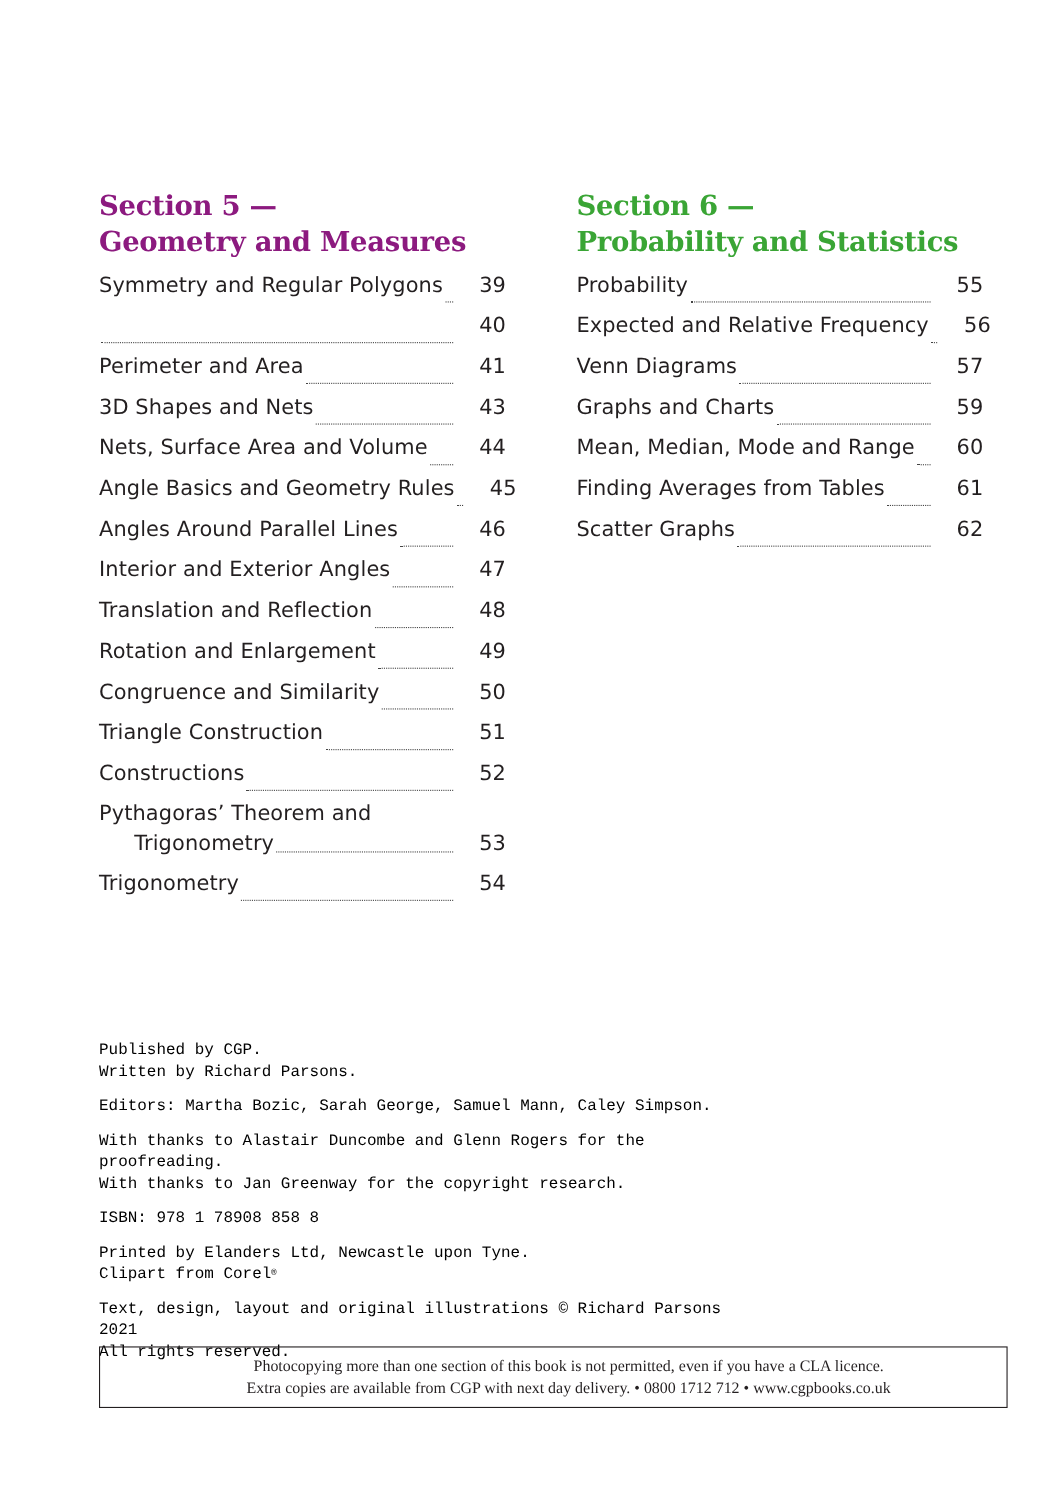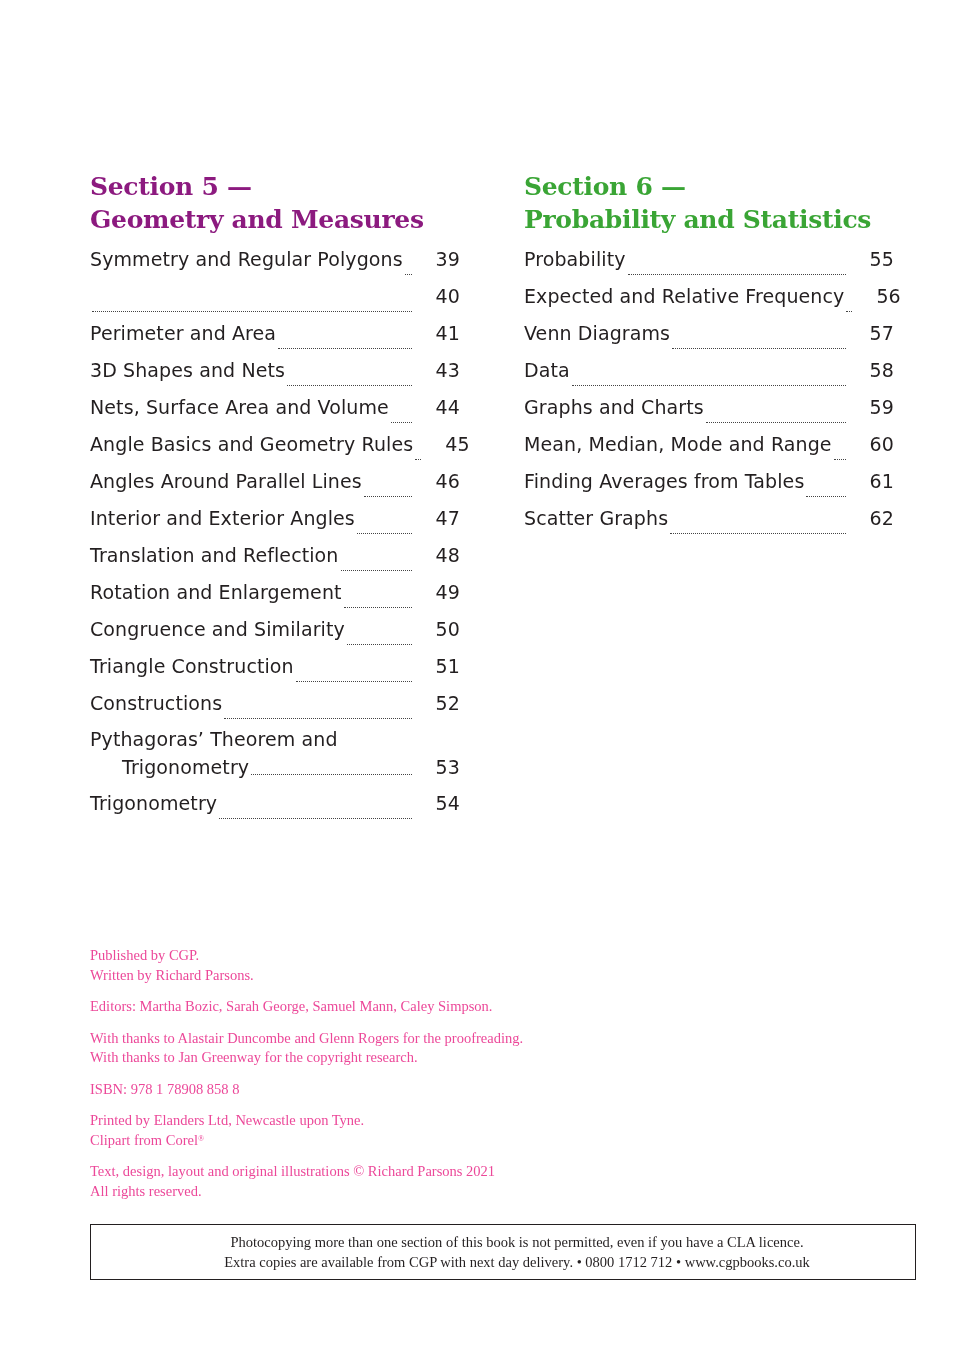--- a/index.html
+++ b/index.html
@@ -46,23 +46,23 @@
 
   .toc-item.multi { height: auto; display: block; line-height: 28px; margin-bottom: 7px; }
   .toc-item.multi .line1 { display: block; }
   .toc-item.multi .line2 { display: flex; align-items: baseline; padding-left: 32px; }
 
   .credits {
     position: absolute;
     left: 90px;
     top: 946px;
     width: 600px;
-    font-family: Liberation Serif, serif;
+    font-family: Liberation Mono, monospace;
     font-size: 14.5px;
-    color: #ec4899;
+    color: #000000;
     line-height: 19.5px;
   }
   .credits p { margin: 0 0 12px 0; }
   .credits sup { font-size: 8px; vertical-align: top; position: relative; top: -2px; }
 
   .notice-box {
     position: absolute;
     left: 90px;
     top: 1224px;
     width: 826px;
@@ -185,25 +185,20 @@
           <span class="title">Expected and Relative Frequency</span>
           <span class="leader"></span>
           <span class="page-num">56</span>
         </li>
       <li class="toc-item">
           <span class="title">Venn Diagrams</span>
           <span class="leader"></span>
           <span class="page-num">57</span>
         </li>
       <li class="toc-item">
-          <span class="title">Data</span>
-          <span class="leader"></span>
-          <span class="page-num">58</span>
-        </li>
-      <li class="toc-item">
           <span class="title">Graphs and Charts</span>
           <span class="leader"></span>
           <span class="page-num">59</span>
         </li>
       <li class="toc-item">
           <span class="title">Mean, Median, Mode and Range</span>
           <span class="leader"></span>
           <span class="page-num">60</span>
         </li>
       <li class="toc-item">

